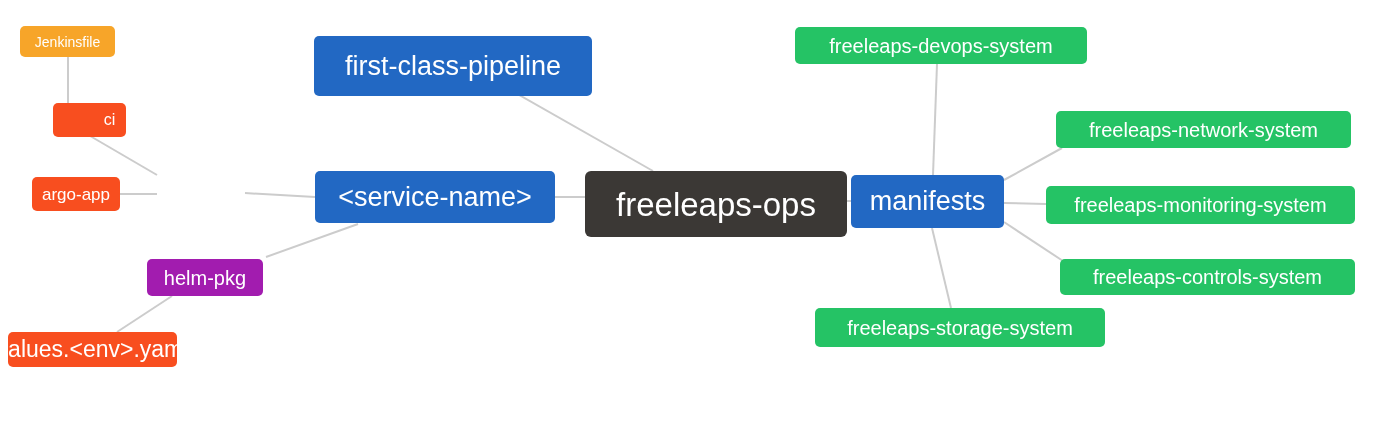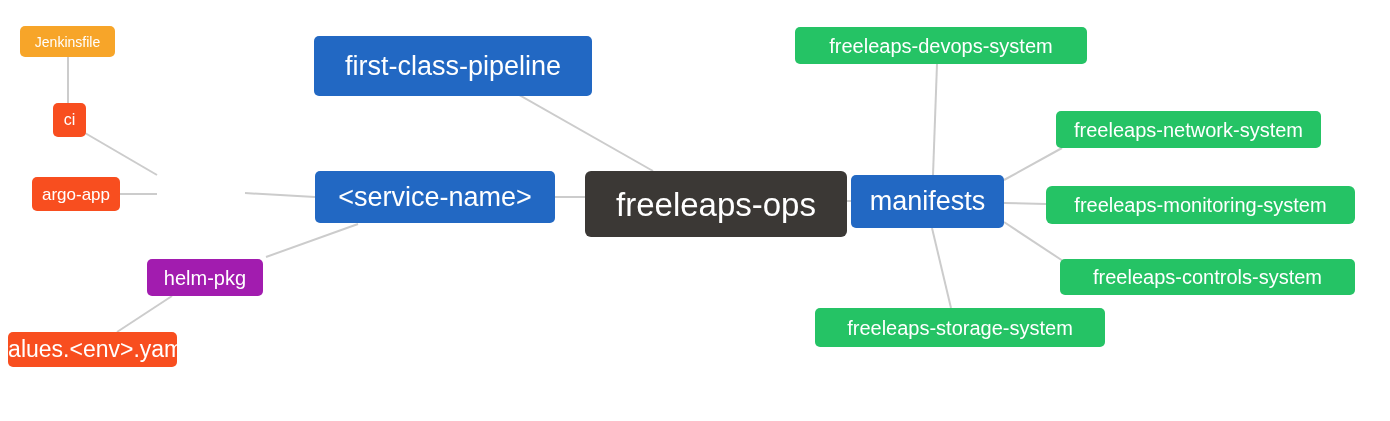--- a/index.html
+++ b/index.html
@@ -48,40 +48,40 @@
     <line x1="845" y1="201" x2="853" y2="201" style="stroke: rgb(204, 204, 204);"></line>
     <line x1="933" y1="175" x2="937" y2="64" style="stroke: rgb(204, 204, 204);"></line>
     <line x1="1004" y1="180" x2="1062" y2="148" style="stroke: rgb(204, 204, 204);"></line>
     <line x1="1004" y1="203" x2="1046" y2="204" style="stroke: rgb(204, 204, 204);"></line>
     <line x1="1004" y1="222" x2="1063" y2="261" style="stroke: rgb(204, 204, 204);"></line>
     <line x1="932" y1="228" x2="951" y2="308" style="stroke: rgb(204, 204, 204);"></line>
   </svg>
 
   <div class="node" style="left: 20px; top: 26px; width: 95px; height: 31px; font-size: 14px; background-color: rgb(247, 165, 41);">Jenkinsfile</div>
 
-  <div class="node" style="left: 53px; top: 103px; width: 33px; height: 34px; font-size: 16px; background-color: rgb(248, 78, 31);">ci</div>
+  <div class="node" style="left: 53px; top: 103px; width: 33px; height: 34px; font-size: 16px; background-color: rgb(248, 78, 31); padding-left: 40px;">ci</div>
 
   <div class="node" style="left: 32px; top: 177px; width: 88px; height: 34px; font-size: 17px; background-color: rgb(248, 78, 31);">argo-app</div>
 
 
   <div class="node" style="left: 147px; top: 259px; width: 116px; height: 37px; font-size: 20px; background-color: #a21caf;">helm-pkg</div>
 
   <div class="node" style="left: 8px; top: 332px; width: 169px; height: 35px; font-size: 23px; background-color: rgb(248, 78, 31);">values.&lt;env&gt;.yaml</div>
 
   <div class="node" style="left: 314px; top: 36px; width: 278px; height: 60px; font-size: 27px; background-color: rgb(34, 104, 195);">first-class-pipeline</div>
 
   <div class="node" style="left: 315px; top: 171px; width: 240px; height: 52px; font-size: 27px; background-color: rgb(34, 104, 195);">&lt;service-name&gt;</div>
 
   <div class="node" style="left: 851px; top: 175px; width: 153px; height: 53px; font-size: 27px; background-color: rgb(34, 104, 195);">manifests</div>
 
   <div class="node node-root" style="left: 585px; top: 171px; width: 262px; height: 66px; font-size: 33px; background-color: rgb(59, 56, 53);">freeleaps-ops</div>
 
   <div class="node" style="left: 795px; top: 27px; width: 292px; height: 37px; font-size: 20px; background-color: rgb(37, 195, 101);">freeleaps-devops-system</div>
 
-  <div class="node" style="left: 1056px; top: 111px; width: 265px; height: 37px; font-size: 20px; background-color: rgb(37, 195, 101);">freeleaps-network-system</div>
+  <div class="node" style="left: 1056px; top: 111px; width: 295px; height: 37px; font-size: 20px; background-color: rgb(37, 195, 101);">freeleaps-network-system</div>
 
-  <div class="node" style="left: 1046px; top: 186px; width: 309px; height: 38px; font-size: 20px; background-color: rgb(37, 195, 101); border-radius: 6px;">freeleaps-monitoring-system</div>
+  <div class="node" style="left: 1046px; top: 186px; width: 309px; height: 38px; font-size: 20px; background-color: rgb(37, 195, 101);">freeleaps-monitoring-system</div>
 
   <div class="node" style="left: 1060px; top: 259px; width: 295px; height: 36px; font-size: 20px; background-color: rgb(37, 195, 101);">freeleaps-controls-system</div>
 
   <div class="node" style="left: 815px; top: 308px; width: 290px; height: 39px; font-size: 20px; background-color: rgb(37, 195, 101);">freeleaps-storage-system</div>
 
 </div>
 
 </body></html>

